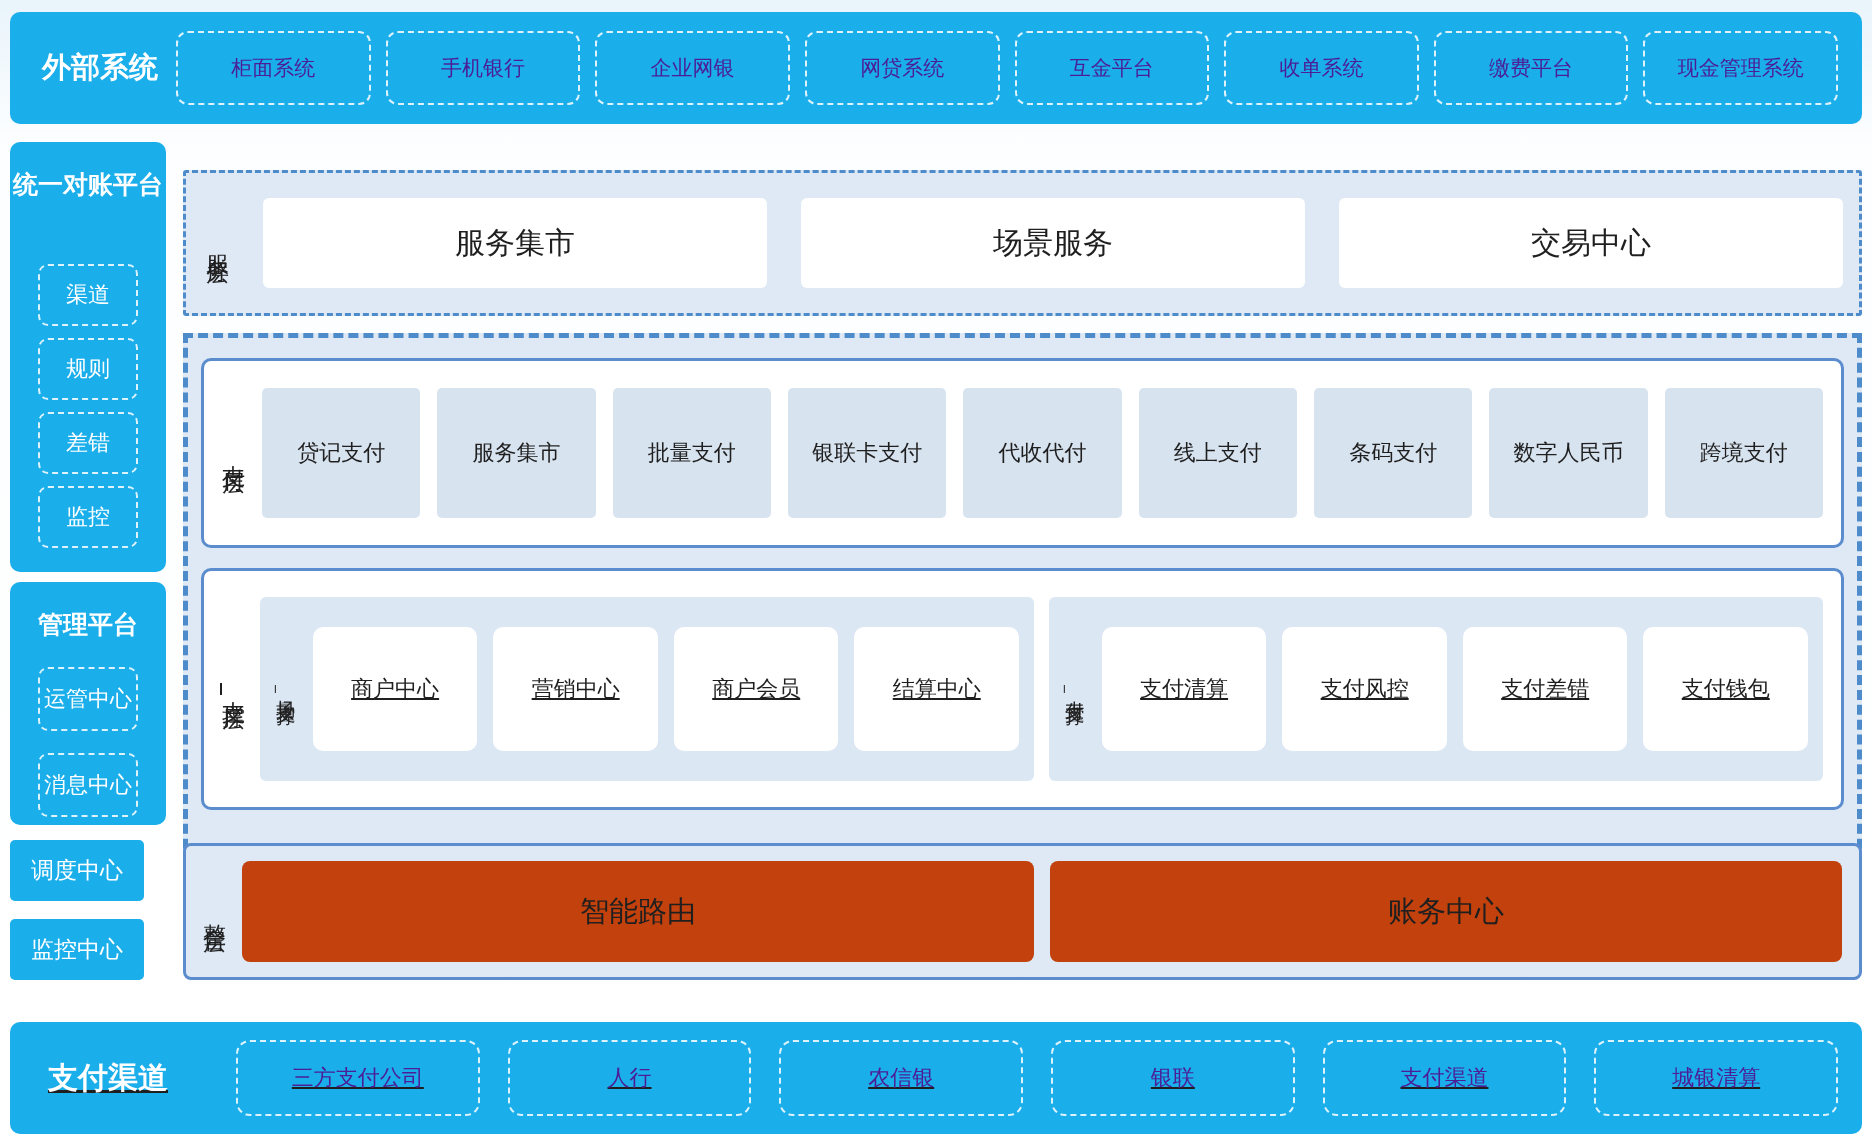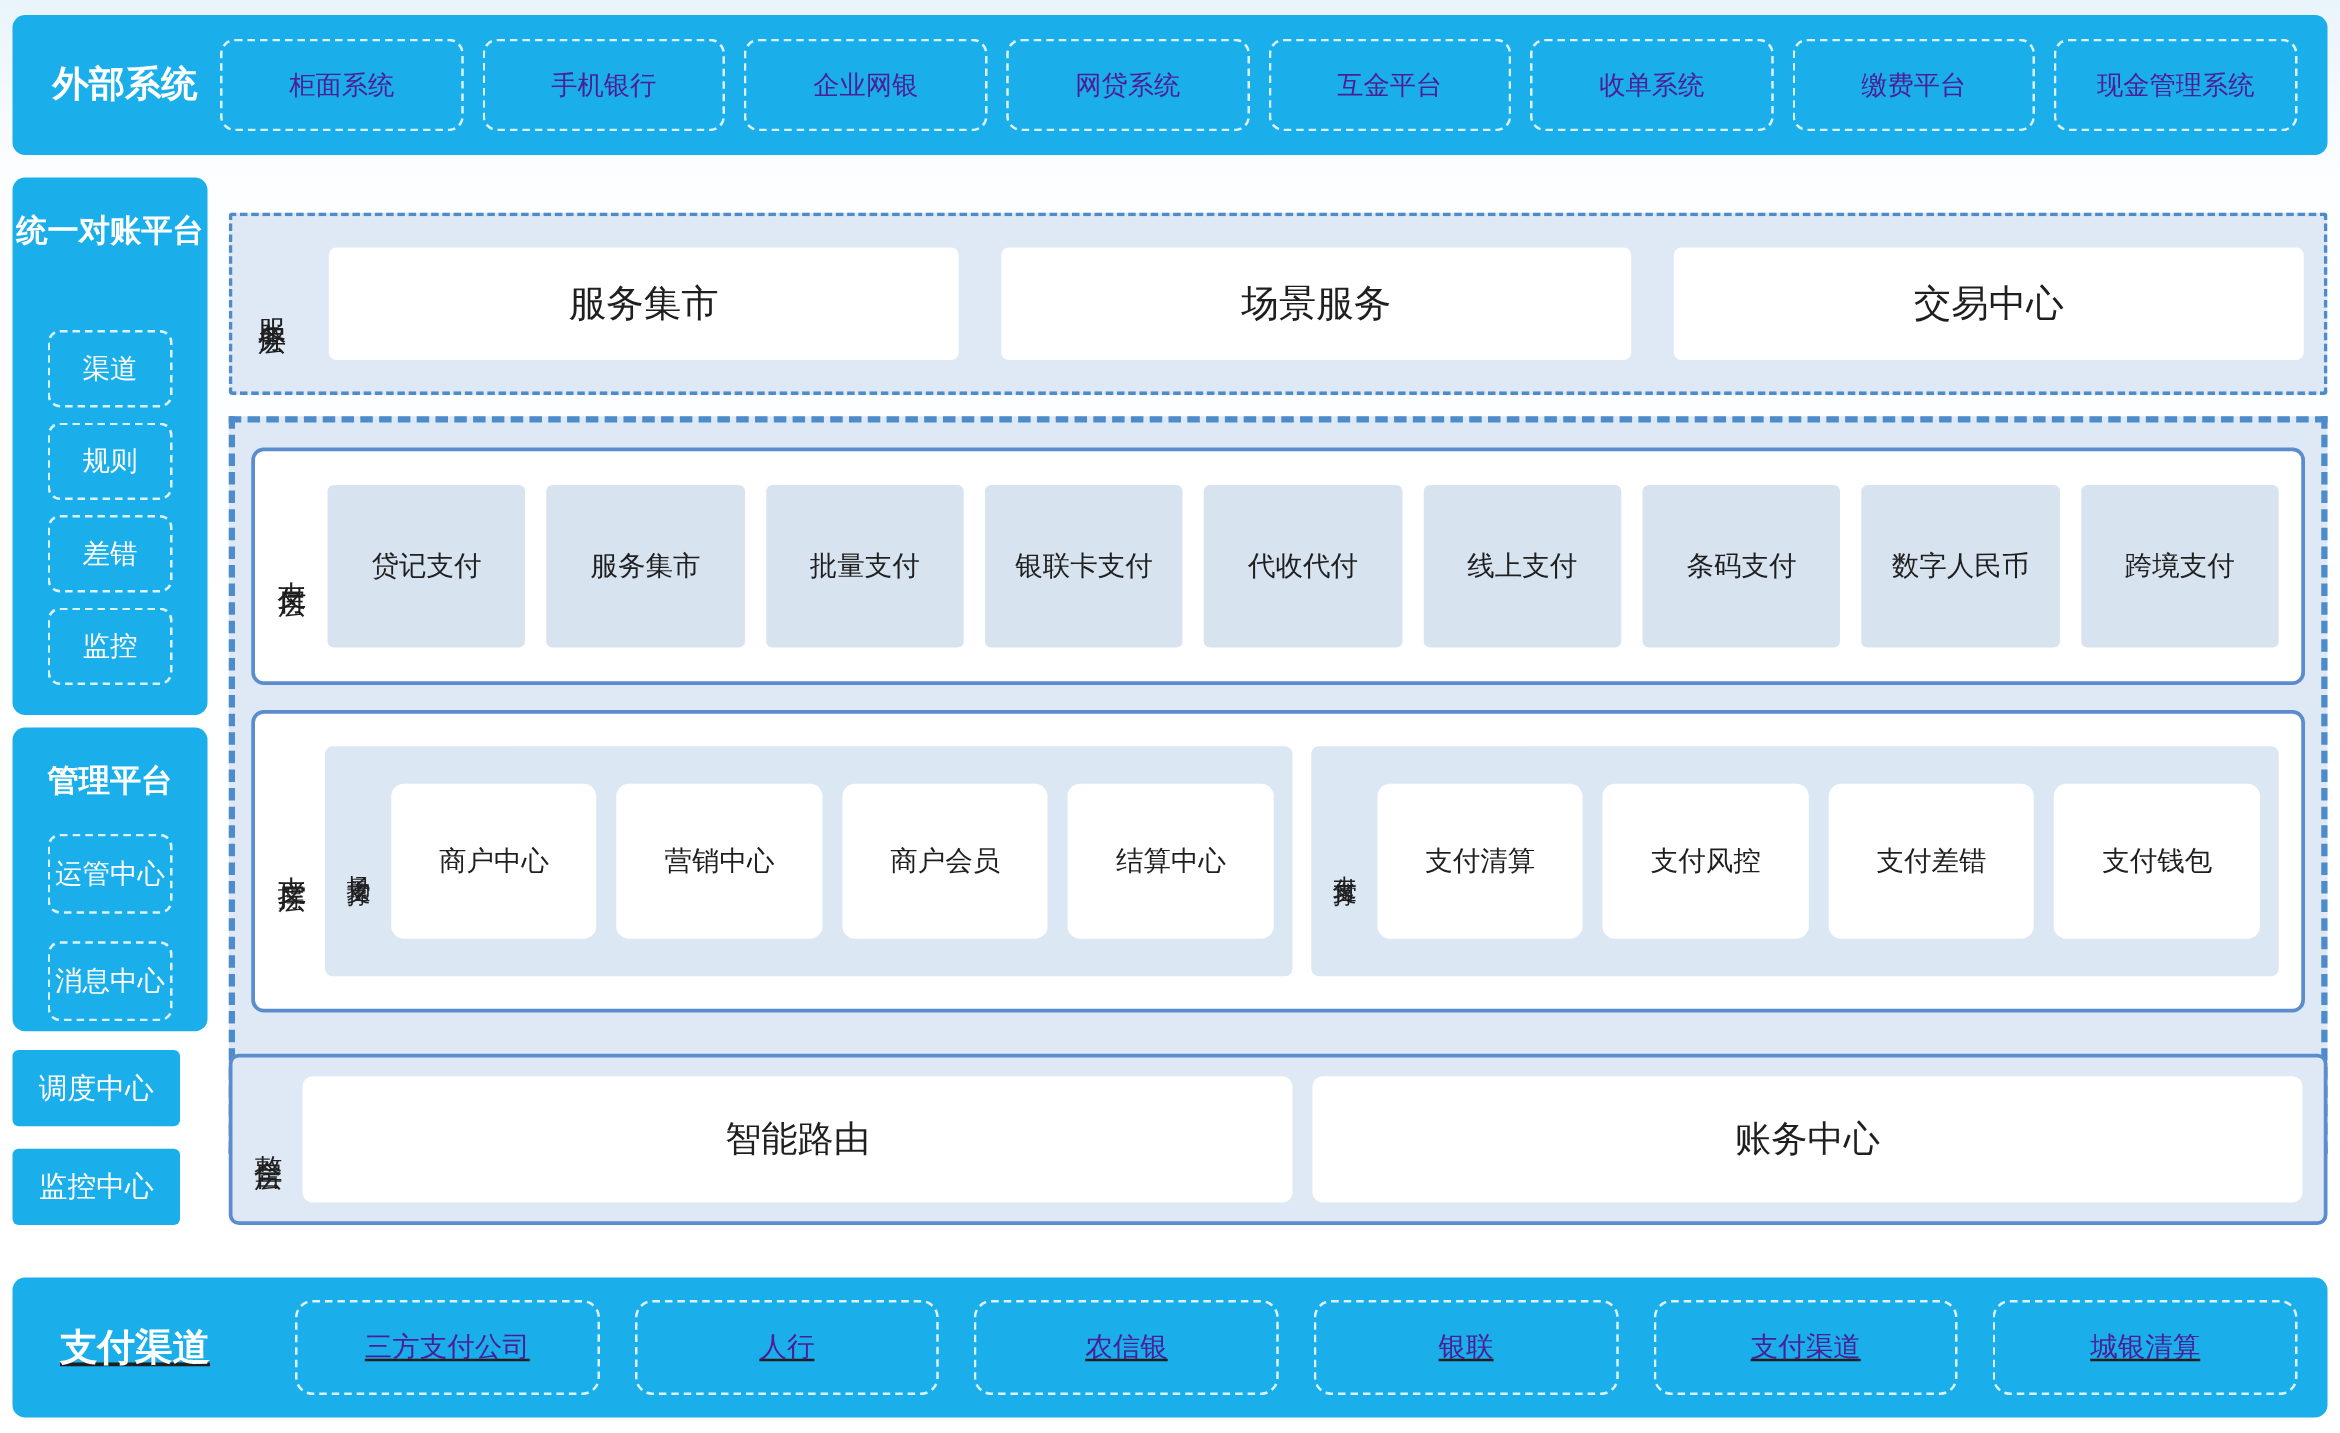--- a/index.html
+++ b/index.html
@@ -83,36 +83,36 @@
   }
   .inner-box{
     border:3px solid var(--line); background:#fff; border-radius:10px;
     display:flex; align-items:center; padding:0 18px; gap:17px;
   }
   #payment{height:190px; margin-bottom:20px;}
   #payment .card{
     flex:1; height:130px; background:var(--card); border-radius:5px;
     display:flex; align-items:center; justify-content:center; font-size:22px; white-space:nowrap;
   }
-  #supportbox{height:242px; gap:15px;}
+  #supportbox{height:242px; gap:15px;text-decoration:underline;}
   .group{
     flex:1; height:184px; background:#dce7f4; border-radius:6px;
     display:flex; align-items:center; padding:0 15px; gap:16px;
   }
   .group .card{
     flex:1; height:124px; background:#fff; border-radius:10px;
     display:flex; align-items:center; justify-content:center; font-size:22px; white-space:nowrap;
   }
   #integration{
     position:absolute; left:183px; top:843px; width:1679px; height:137px;
     border:3px solid var(--line); background:var(--panel); border-radius:8px;
     display:flex; align-items:center; padding:0 17px; gap:16px;
   }
   #integration .card{
-    flex:1; height:101px; background:#ffffff; border-radius:8px;
+    flex:1; height:101px; background:#c2410c; border-radius:8px;
     display:flex; align-items:center; justify-content:center; font-size:29px;
   }
 </style>
 </head>
 <body>
 
 <div class="page">
 
   <div class="bar" id="topbar">
     <div class="bar-label">外部系统</div>

